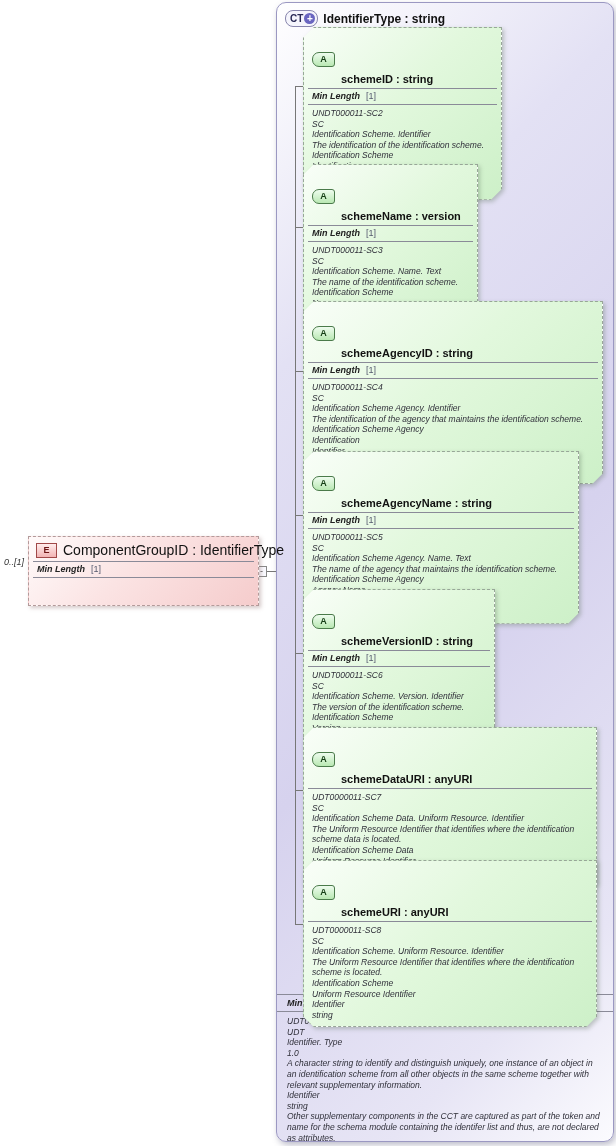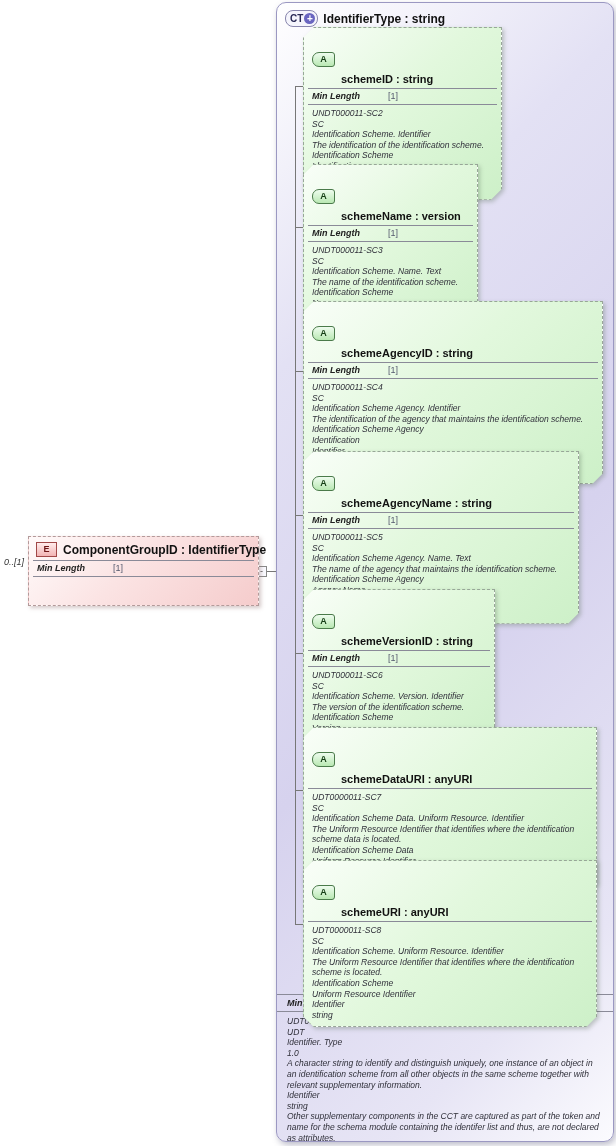--- a/index.html
+++ b/index.html
@@ -42,21 +42,21 @@
     display:inline-block; width:21px; height:13px; border-radius:7px 3px 3px 7px;
     background:linear-gradient(180deg,#eefcee 0%,#b9e8b3 100%);
     border:1px solid #4a7a4a; color:#143d14; font-size:9px; font-weight:bold;
     text-align:center; line-height:13px; flex:0 0 auto;
   }
   .attr-title { font-size:11px; font-weight:bold; color:#111; white-space:nowrap;margin-top:40px; }
 
   .sep { border-top:1px solid #8a8a98; margin:0 4px; height:0; }
   .sep-full { border-top:1px solid #8a8a98; height:0; }
 
-  .facet { display:flex; gap:28px; padding:2px 8px 3px 8px; font-size:9px; }
+  .facet { display:flex; gap:6px; padding:2px 8px 3px 8px; font-size:9px; }
   .facet-name { font-style:italic; font-weight:bold; color:#222; }
   .facet-val { color:#555a6e; }
 
   .annotation {
     padding:3px 6px 6px 8px; font-size:8.5px; font-style:italic; color:#30303a;
     line-height:10.6px; white-space:pre-line;
   }
 
   
   .ct-bottom { position:absolute; left:0; right:0; top:991px; }
@@ -70,21 +70,21 @@
     border:1px dashed #b39a9a; box-sizing:border-box;
     box-shadow:2px 2px 4px rgba(150,120,120,0.4);
   }
   .elem-head { display:flex; align-items:center; gap:6px; padding:5px 6px 3px 7px; }
   .e-badge {
     display:inline-block; width:19px; height:13px;
     background:linear-gradient(180deg,#ffecec 0%,#f2b4b4 100%);
     border:1px solid #a04848; color:#6d1515; font-size:9px; font-weight:bold;
     text-align:center; line-height:13px; flex:0 0 auto;
   }
-  .elem-title { font-size:12px; font-weight:bold; color:#111; white-space:nowrap; }
+  .elem-title { font-size:14px; font-weight:normal; color:#111; white-space:nowrap; }
 
   .cardinality {
     position:absolute; left:4px; top:557px; font-size:9px; font-style:italic; color:#333;
   }
 
   
   .h-line { position:absolute; height:1px; background:#777; }
   .v-line { position:absolute; width:1px; background:#777; }
   .toggle {
     position:absolute; left:256px; top:566px; width:11px; height:11px;

